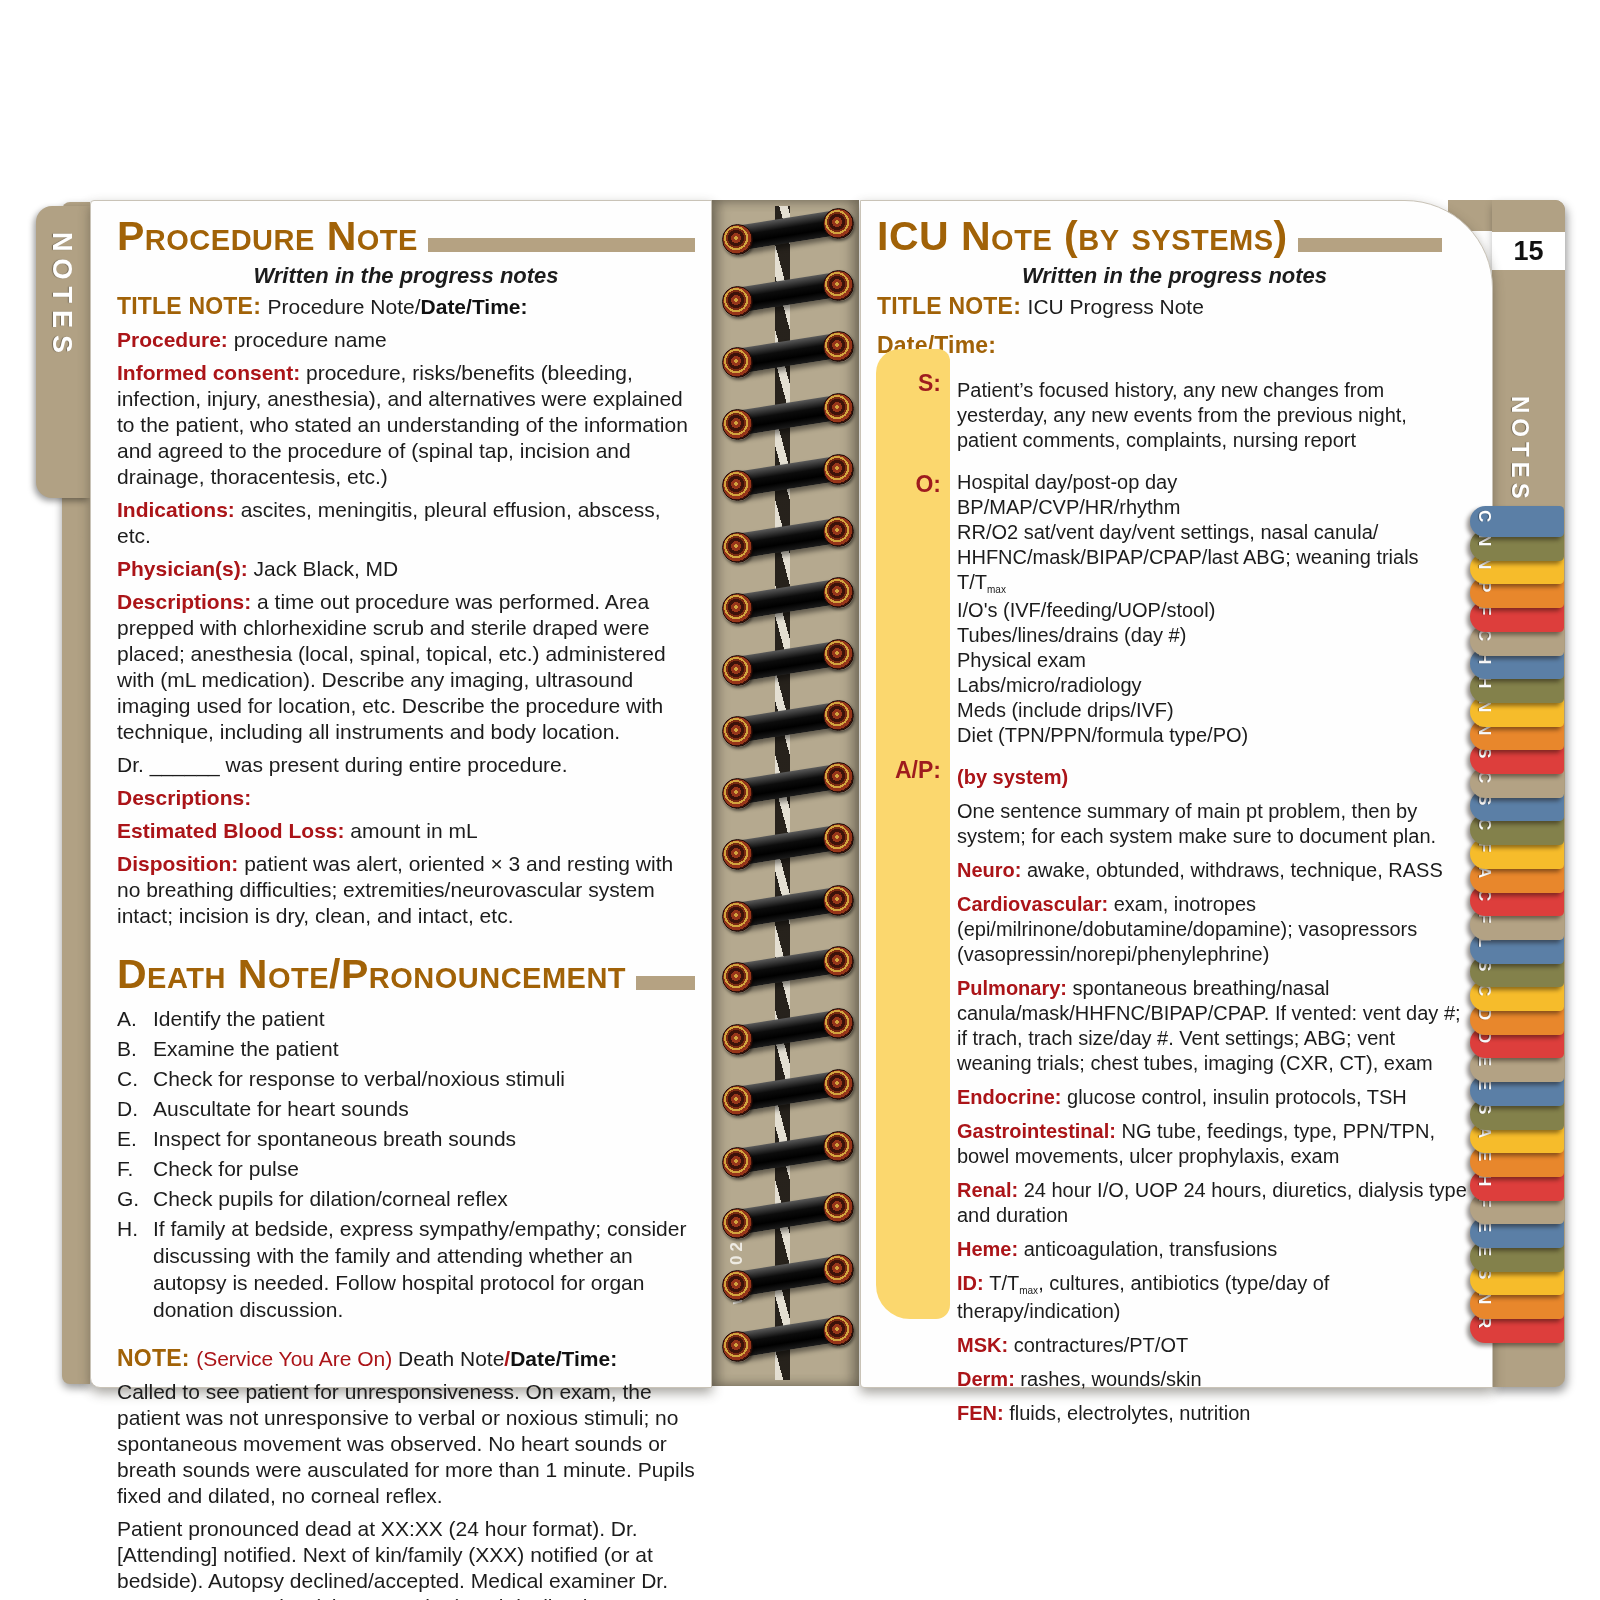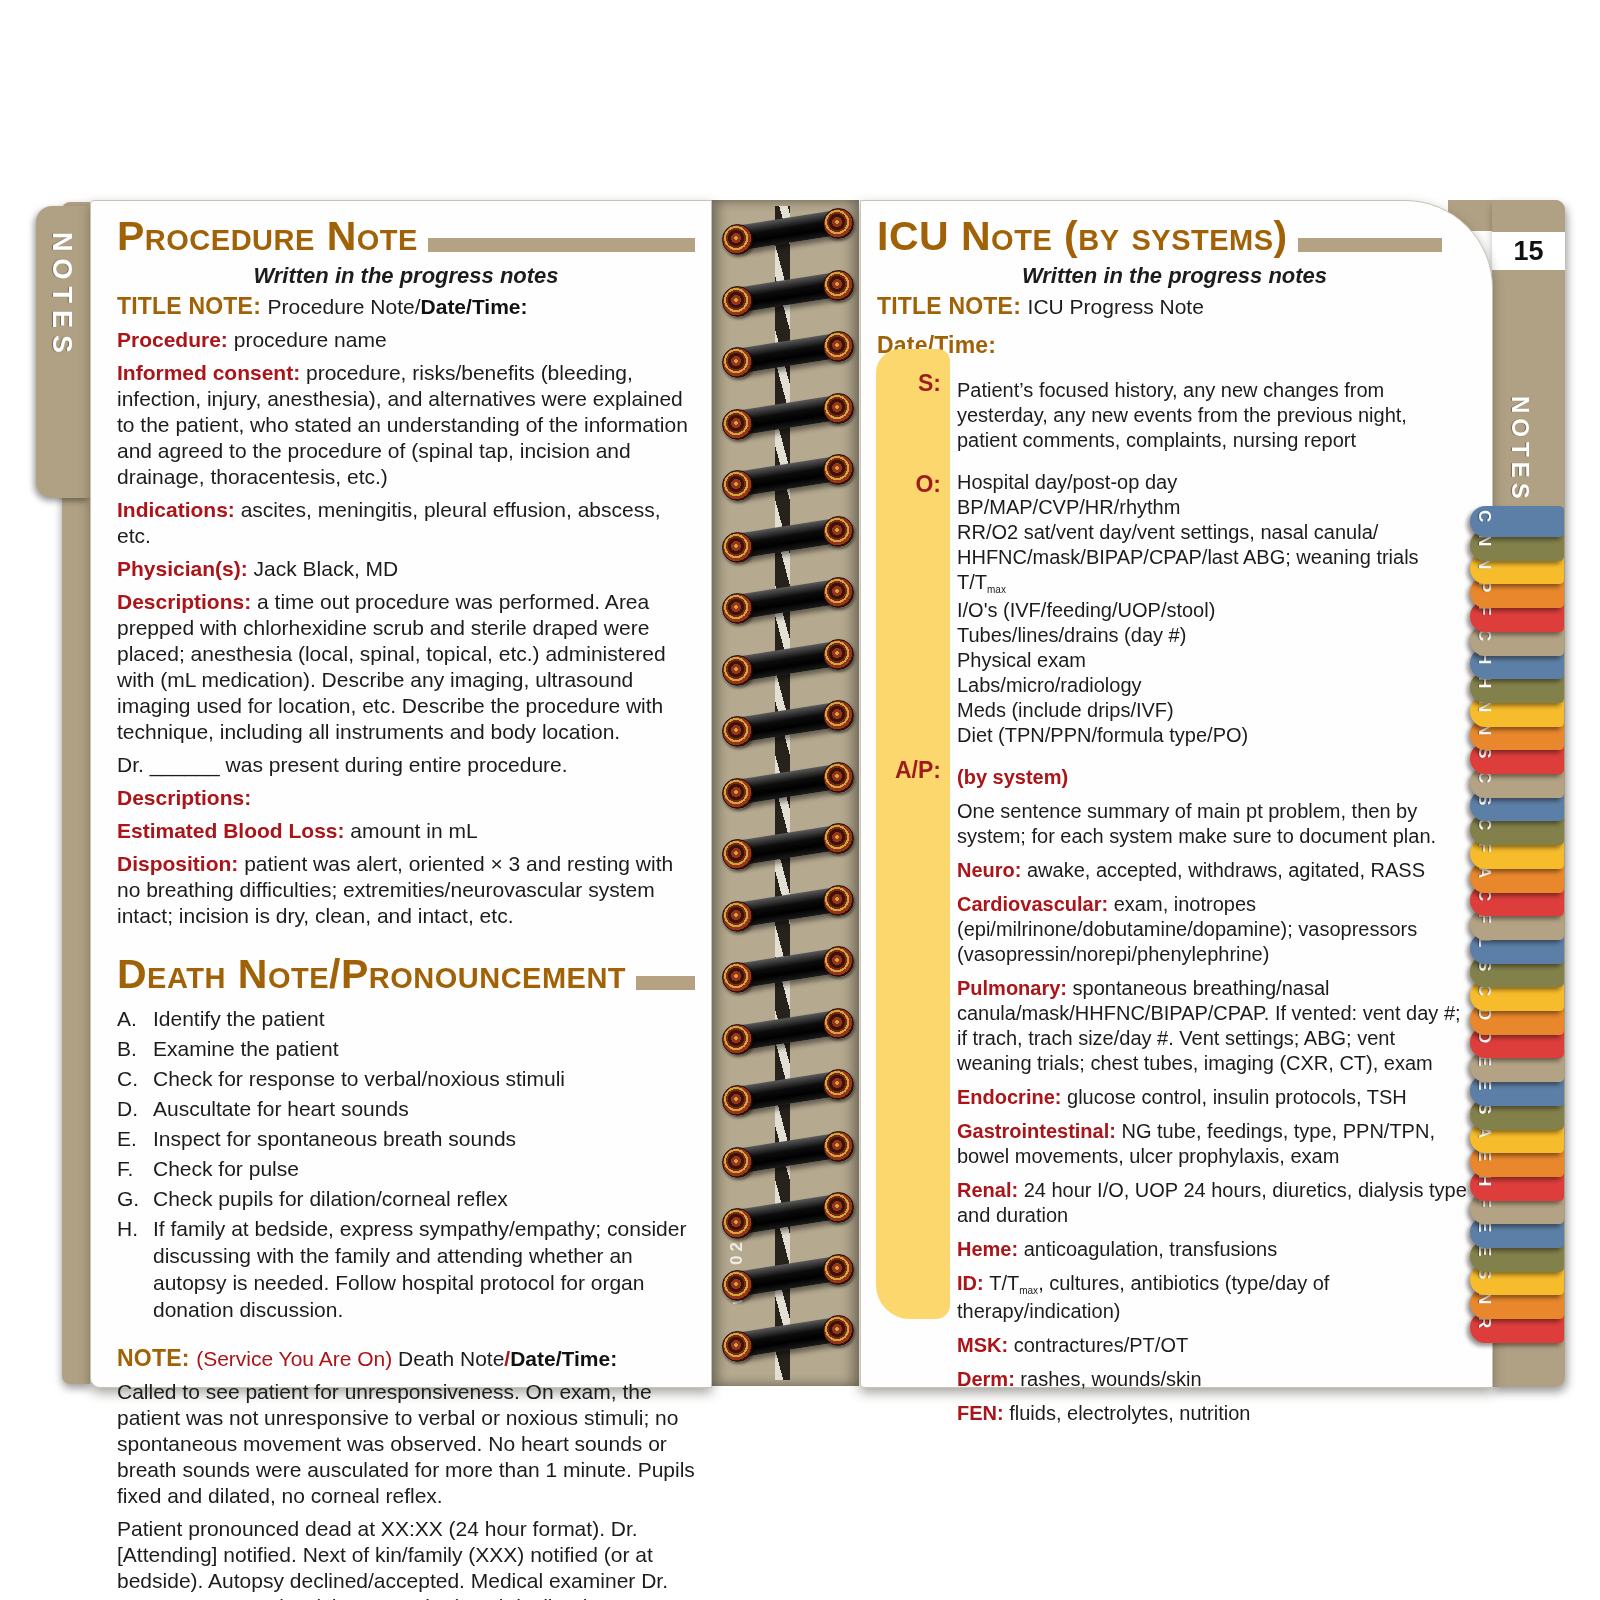--- a/index.html
+++ b/index.html
@@ -418,21 +418,21 @@
               <div class="oline"><span>Labs/micro/radiology</span></div>
               <div class="oline"><span>Meds (include drips/IVF)</span></div>
               <div class="oline"><span>Diet (TPN/PPN/formula type/PO)</span></div>
             </div>
           </div>
           <div class="soap-row">
             <div class="soap-label">A/P:</div>
             <div class="soap-body">
               <div class="para"><span class="rb">(by system)</span></div>
               <div class="para"><span>One sentence summary of main pt problem, then by system; for each system make sure to document plan.</span></div>
-              <div class="para"><span class="rb">Neuro: </span><span>awake, accepted, withdraws, agitated, RASS</span></div>
+              <div class="para"><span class="rb">Neuro: </span><span>awake, obtunded, withdraws, technique, RASS</span></div>
               <div class="para"><span class="rb">Cardiovascular: </span><span>exam, inotropes (epi/milrinone/dobutamine/dopamine); vasopressors (vasopressin/norepi/phenylephrine)</span></div>
               <div class="para"><span class="rb">Pulmonary: </span><span>spontaneous breathing/nasal canula/mask/HHFNC/BIPAP/CPAP. If vented: vent day #; if trach, trach size/day #. Vent settings; ABG; vent weaning trials; chest tubes, imaging (CXR, CT), exam</span></div>
               <div class="para"><span class="rb">Endocrine: </span><span>glucose control, insulin protocols, TSH</span></div>
               <div class="para"><span class="rb">Gastrointestinal: </span><span>NG tube, feedings, type, PPN/TPN, bowel movements, ulcer prophylaxis, exam</span></div>
               <div class="para"><span class="rb">Renal: </span><span>24 hour I/O, UOP 24 hours, diuretics, dialysis type and duration</span></div>
               <div class="para"><span class="rb">Heme: </span><span>anticoagulation, transfusions</span></div>
               <div class="para"><span class="rb">ID: </span><span>T/T</span><span class="sub">max</span><span>, cultures, antibiotics (type/day of therapy/indication)</span></div>
               <div class="para"><span class="rb">MSK: </span><span>contractures/PT/OT</span></div>
               <div class="para"><span class="rb">Derm: </span><span>rashes, wounds/skin</span></div>
               <div class="para"><span class="rb">FEN: </span><span>fluids, electrolytes, nutrition</span></div>

